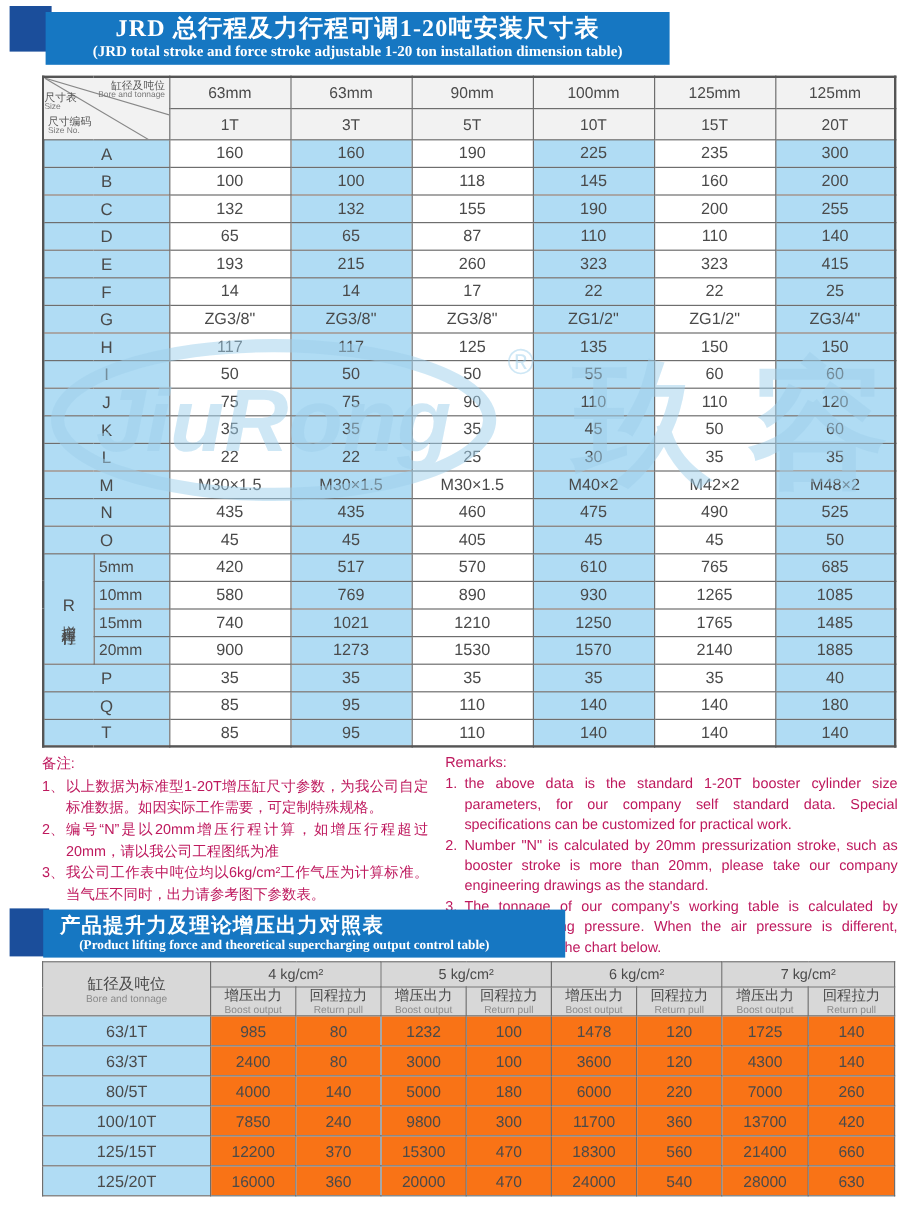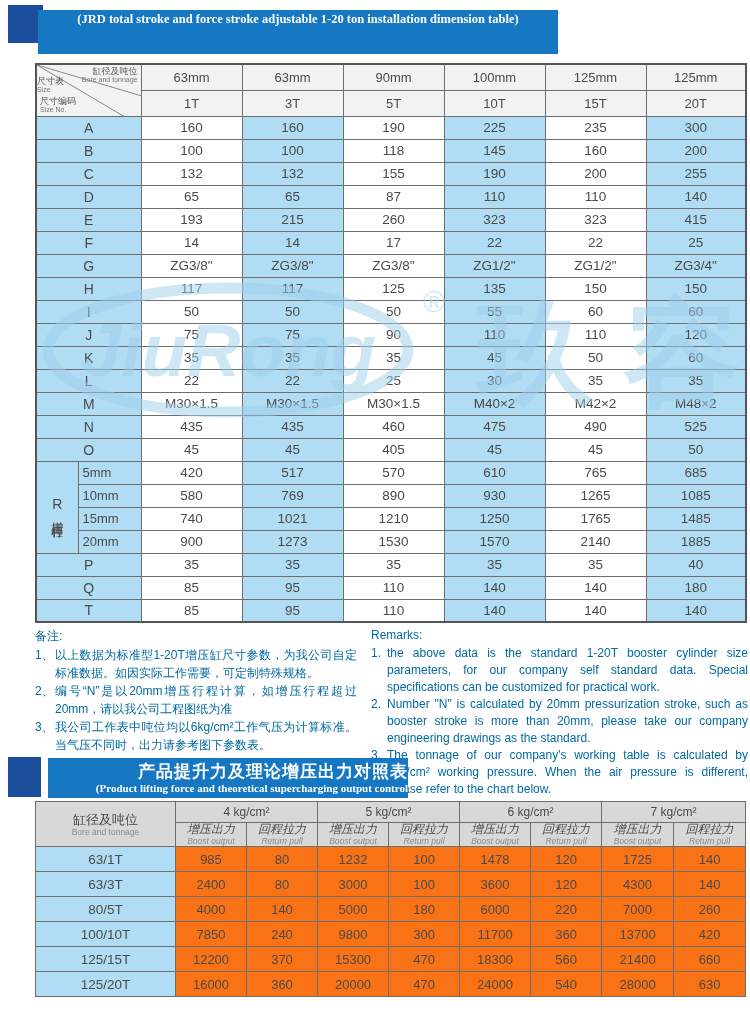--- a/index.html
+++ b/index.html
@@ -12,21 +12,21 @@
 
   .navy-sq{position:absolute; background:var(--navy);}
   #sq1{left:8px; top:5px; width:35px; height:38px;}
   #sq2{left:8px; top:757px; width:33px; height:40px;}
 
   .banner{position:absolute; background:var(--banner-blue); color:#fff;
           font-family:"Liberation Serif","DejaVu Serif",serif;}
   #banner1{left:38px; top:10px; width:520px; height:44px; text-align:center; padding-top:2px;}
   #banner1 .bt{font-size:20px; font-weight:bold; letter-spacing:1px; line-height:24px;}
   #banner1 .bs{font-size:12.5px; font-weight:bold; line-height:15px;}
-  #banner2{left:48px; top:758px; width:360px; height:40px; text-align:right; padding:3px 0 0 14px;}
+  #banner2{left:36px; top:758px; width:435px; height:40px; text-align:left; padding:3px 0 0 14px;}
   #banner2 .bt{font-size:17px; font-weight:bold; letter-spacing:1px; line-height:21px;}
   #banner2 .bs{font-size:11px; font-weight:bold; line-height:13px;margin-left:16px;}
 
   table{border-collapse:collapse; table-layout:fixed; color:var(--txt);}
   td,th{border:1px solid #6e6e6e; text-align:center; overflow:hidden; font-weight:normal;}
 
   #t1wrap{position:absolute; left:35px; top:63px;}
   #t1{width:710px; border:2px solid #555;}
   #t1 thead th{height:26px; background:var(--hdr-gray); font-size:13px;}
   #t1 tbody td{height:23px; font-size:13.5px;}
@@ -44,46 +44,47 @@
   #corner svg{position:absolute; left:0; top:0;}
   .cn{position:absolute; color:#555; line-height:1.05;}
   .cn .zh{font-size:9px;} .cn .en{font-size:7px; color:#777;}
   #cn-bore{right:3px; top:2px; text-align:right;}
   #cn-size{left:0; top:12px; text-align:left;}
   #cn-no{left:3px; bottom:2px; text-align:left;}
 
   #watermark{position:absolute; left:38px; top:272px; width:706px; height:152px;
              opacity:.5; pointer-events:none; z-index:5;}
 
-  #remarks{position:absolute; left:35px; top:627px; width:713px; display:flex; gap:14px; color:#0369a1;}
+  #remarks{position:absolute; left:35px; top:627px; width:713px; display:flex; gap:14px; color:#be185d;}
   #remarks .col-zh{width:322px; font-size:12px; line-height:1.5;}
   #remarks .col-en{flex:1; font-size:12px; line-height:1.42;}
   .rm-title{margin-bottom:1px;}
   .rm-item{display:flex;}
   .rm-item .mk{flex:0 0 20px;}
   .col-en .rm-item .mk{flex:0 0 16px;}
   .rm-item .tx{flex:1; text-align:justify;}
 
   #t2wrap{position:absolute; left:35px; top:801px;}
   #t2{width:710px; border:1.5px solid #555;}
   #t2 thead th{background:var(--hdr2-gray);}
   #t2 .prow th{height:21px; font-size:12px;}
-  #t2 .srow th{height:18px; font-size:12px; line-height:13px;font-style:italic;}
+  #t2 .srow th{height:18px; font-size:12px; line-height:13px;}
   #t2 .srow .en, #t2 #corner2 .en{font-size:8.5px; color:#8a8a8a; line-height:10px;}
   #t2 #corner2{font-size:13px; line-height:15px;}
   #t2 tbody td{height:25px; font-size:13px; background:#f97316;}
   #t2 .lbl2{background:var(--cell-blue); font-size:13.5px;}
 </style>
 </head>
 <body>
 
 <div id="page">
 
   <div id="sq1" class="navy-sq"></div>
   <div id="banner1" class="banner">
+    <div class="bt">JRD 总行程及力行程可调1-20吨安装尺寸表</div>
     <div class="bs">(JRD total stroke and force stroke adjustable 1-20 ton installation dimension table)</div>
   </div>
 
   <div id="t1wrap">
     <table id="t1">
       <colgroup>
         <col style="width:42px">
           <col style="width:63px">
         <col style="width:101px">
           <col style="width:101px">

